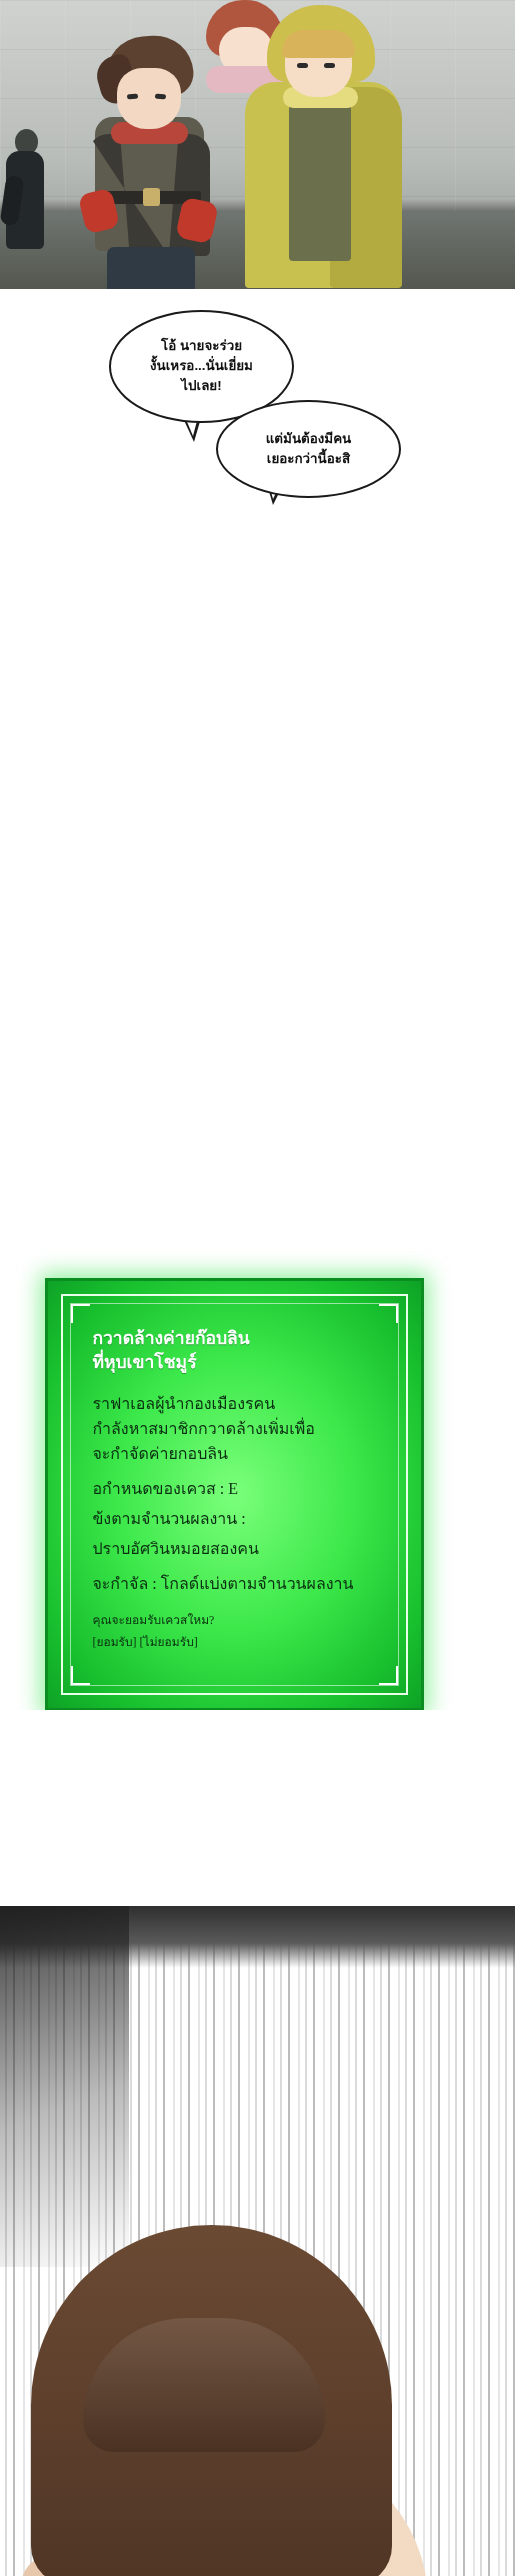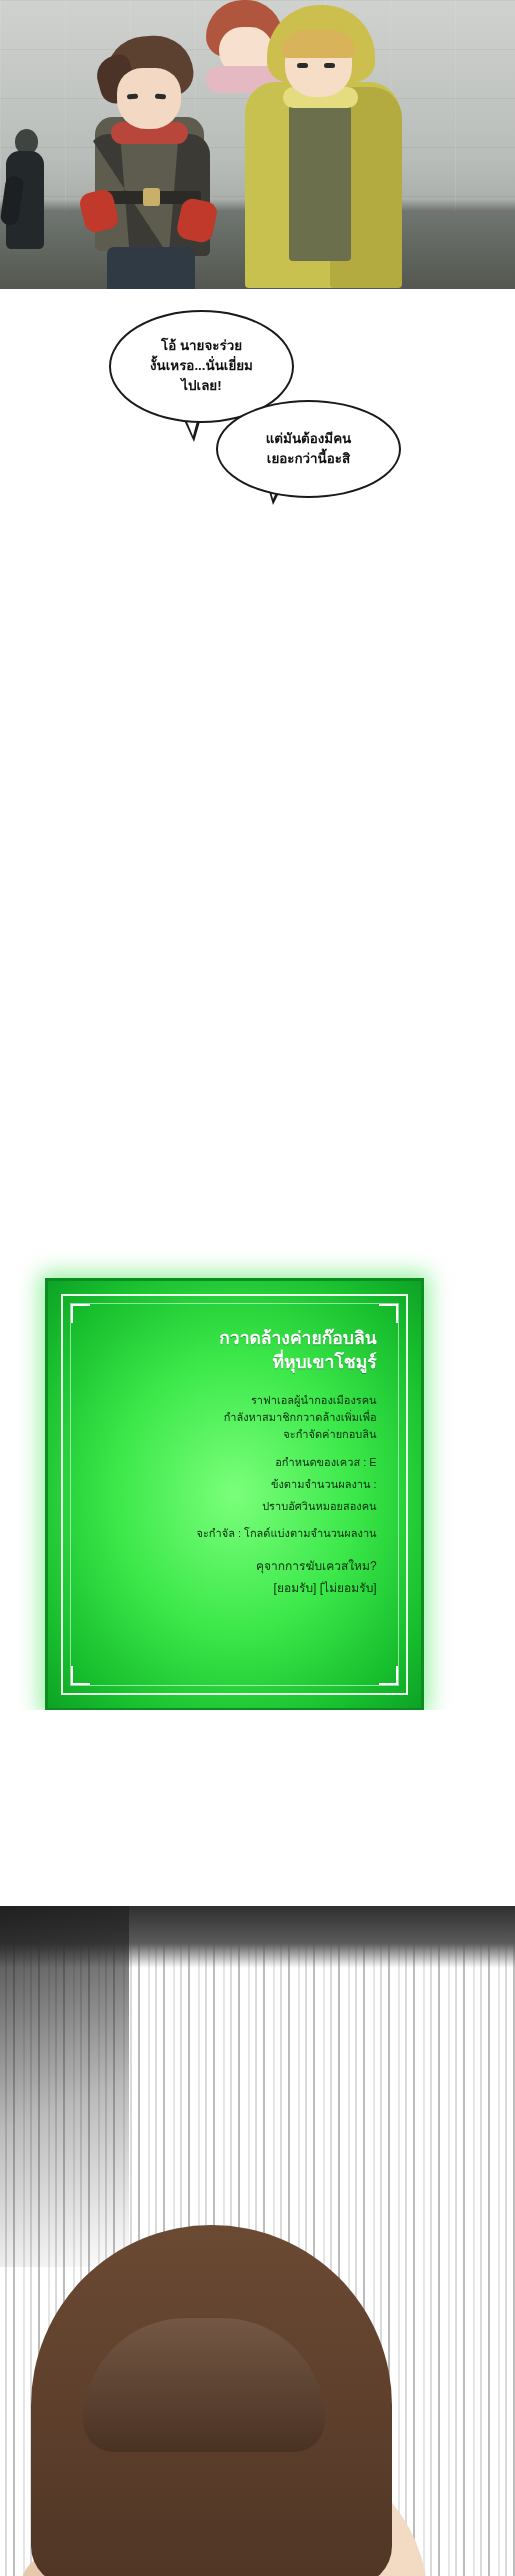--- a/index.html
+++ b/index.html
@@ -183,29 +183,30 @@
     border: 2.1px solid #ffffff;
   }
   .c-tl { left: 7.2px; top: 7.2px; border-right: none; border-bottom: none; }
   .c-tr { right: 7.2px; top: 7.2px; border-left: none; border-bottom: none; }
   .c-bl { left: 7.2px; bottom: 7.2px; border-right: none; border-top: none; }
   .c-br { right: 7.2px; bottom: 7.2px; border-left: none; border-top: none; }
 
   .sys-body {
     position:absolute; left: 29px; right: 29px; top: 31px; bottom: 31px;
     color: #0d2a10;
-    text-align: right;
+    text-align: left;
+    font-family: Liberation Serif, serif;
   }
   .sys-title {
     font-size: 17.5px; font-weight: bold; line-height: 1.35; color: #ffffff;
     text-shadow: 0 1px 0 rgba(0,80,20,.45);
     margin-bottom: 17.5px;
   }
   .sys-p {
-    font-size: 11px; line-height: 1.55; color: #0b2f11; margin: 0 0 10.3px 0;
+    font-size: 16px; line-height: 1.55; color: #0b2f11; margin: 0 0 10.3px 0;
   }
   .sys-p.tight { margin-bottom: 5.2px; }
   .sys-q { font-size: 12px; line-height: 1.55; color: #0b2f11; margin-top: 14.4px; }
   .sys-choices { font-size: 12px; line-height: 1.55; color: #0b2f11; margin-top: 3.1px; }
 
   
   .panel5 {
     position:absolute; left: 0; top: 1906px; width: 515px; height: 1432px;
     overflow: hidden;
     background: #ffffff;
@@ -358,21 +359,21 @@
       <div class="sys-body">
         <div class="sys-title" style="white-space:pre-line;">กวาดล้างค่ายก๊อบลิน
 ที่หุบเขาโชมูร์</div>
         <div class="sys-p" style="white-space:pre-line;">ราฟาเอลผู้นำกองเมืองรคน
 กำลังหาสมาชิกกวาดล้างเพิ่มเพื่อ
 จะกำจัดค่ายกอบลิน</div>
         <div class="sys-p tight">อกำหนดของเควส : E</div>
         <div class="sys-p tight">ข้งตามจำนวนผลงาน :</div>
         <div class="sys-p">ปราบอัศวินหมอยสองคน</div>
         <div class="sys-p">จะกำจัล : โกลด์แบ่งตามจำนวนผลงาน</div>
-        <div class="sys-q">คุจากการฆับเควสใหม?</div>
+        <div class="sys-q">คุณจะยอมรับเควสใหม?</div>
         <div class="sys-choices">[ยอมรับ] [ไม่ยอมรับ]</div>
       </div>
     </div>
   </div>
 
   <div class="gap-white2"></div>
 
   <div class="panel5">
     <div class="p5-speedlines"></div>
     <div class="p5-top-dark"></div>

